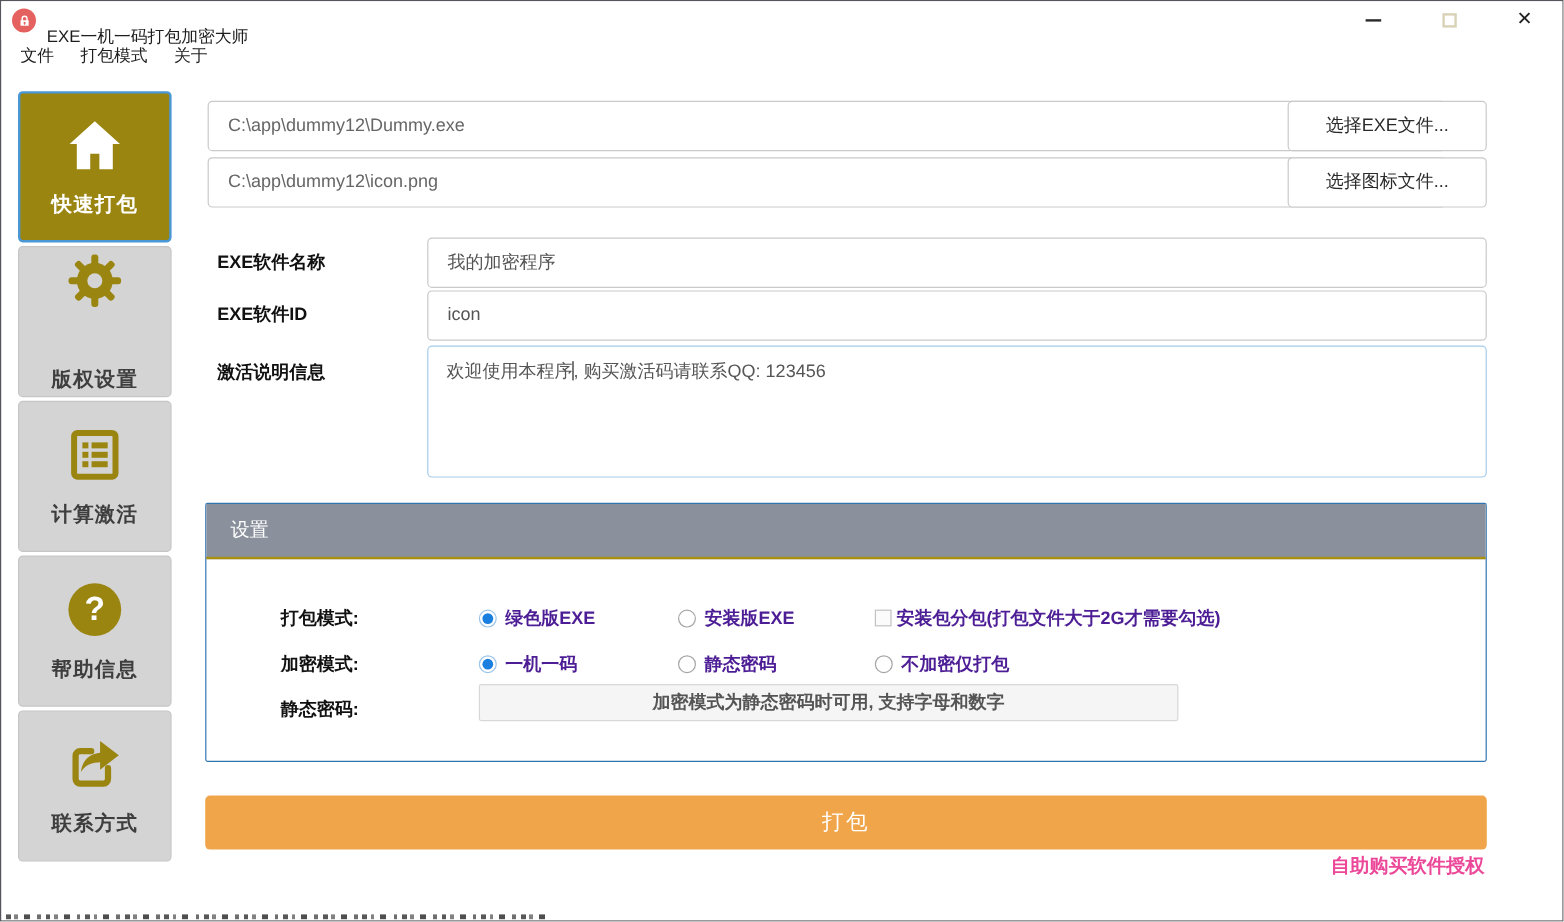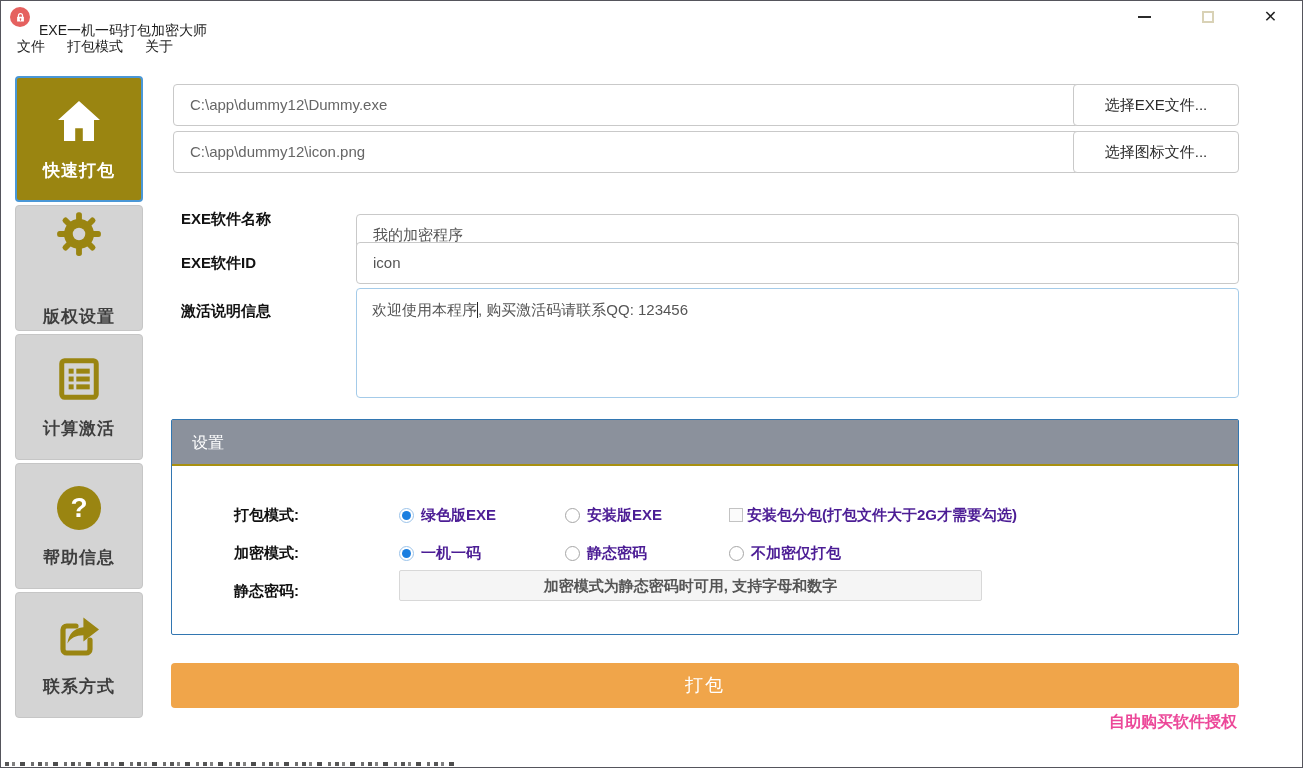--- a/index.html
+++ b/index.html
@@ -158,21 +158,21 @@
     </span>
     <span class="lbl">联系方式</span>
   </div>
 
   <div class="filebox" style="top:83px;">C:\app\dummy12\Dummy.exe</div>
   <div class="choose-btn" style="top:83px;">选择EXE文件...</div>
   <div class="filebox" style="top:130px;">C:\app\dummy12\icon.png</div>
   <div class="choose-btn" style="top:130px;">选择图标文件...</div>
 
   <div class="f-label" style="top:197px;">EXE软件名称</div>
-  <div class="textfield" style="top:197px;margin-top:16px;">我的加密程序</div>
+  <div class="textfield" style="top:197px;">我的加密程序</div>
 
   <div class="f-label" style="top:241px;">EXE软件ID</div>
   <div class="textfield" style="top:241px;">icon</div>
 
   <div class="f-label" style="top:289px;">激活说明信息</div>
   <div class="textarea"><span>欢迎使用本程序</span><span class="caret"></span><span>, 购买激活码请联系QQ: 123456</span></div>
 
   <div class="panel">
     <div class="panel-header">设置</div>
 

